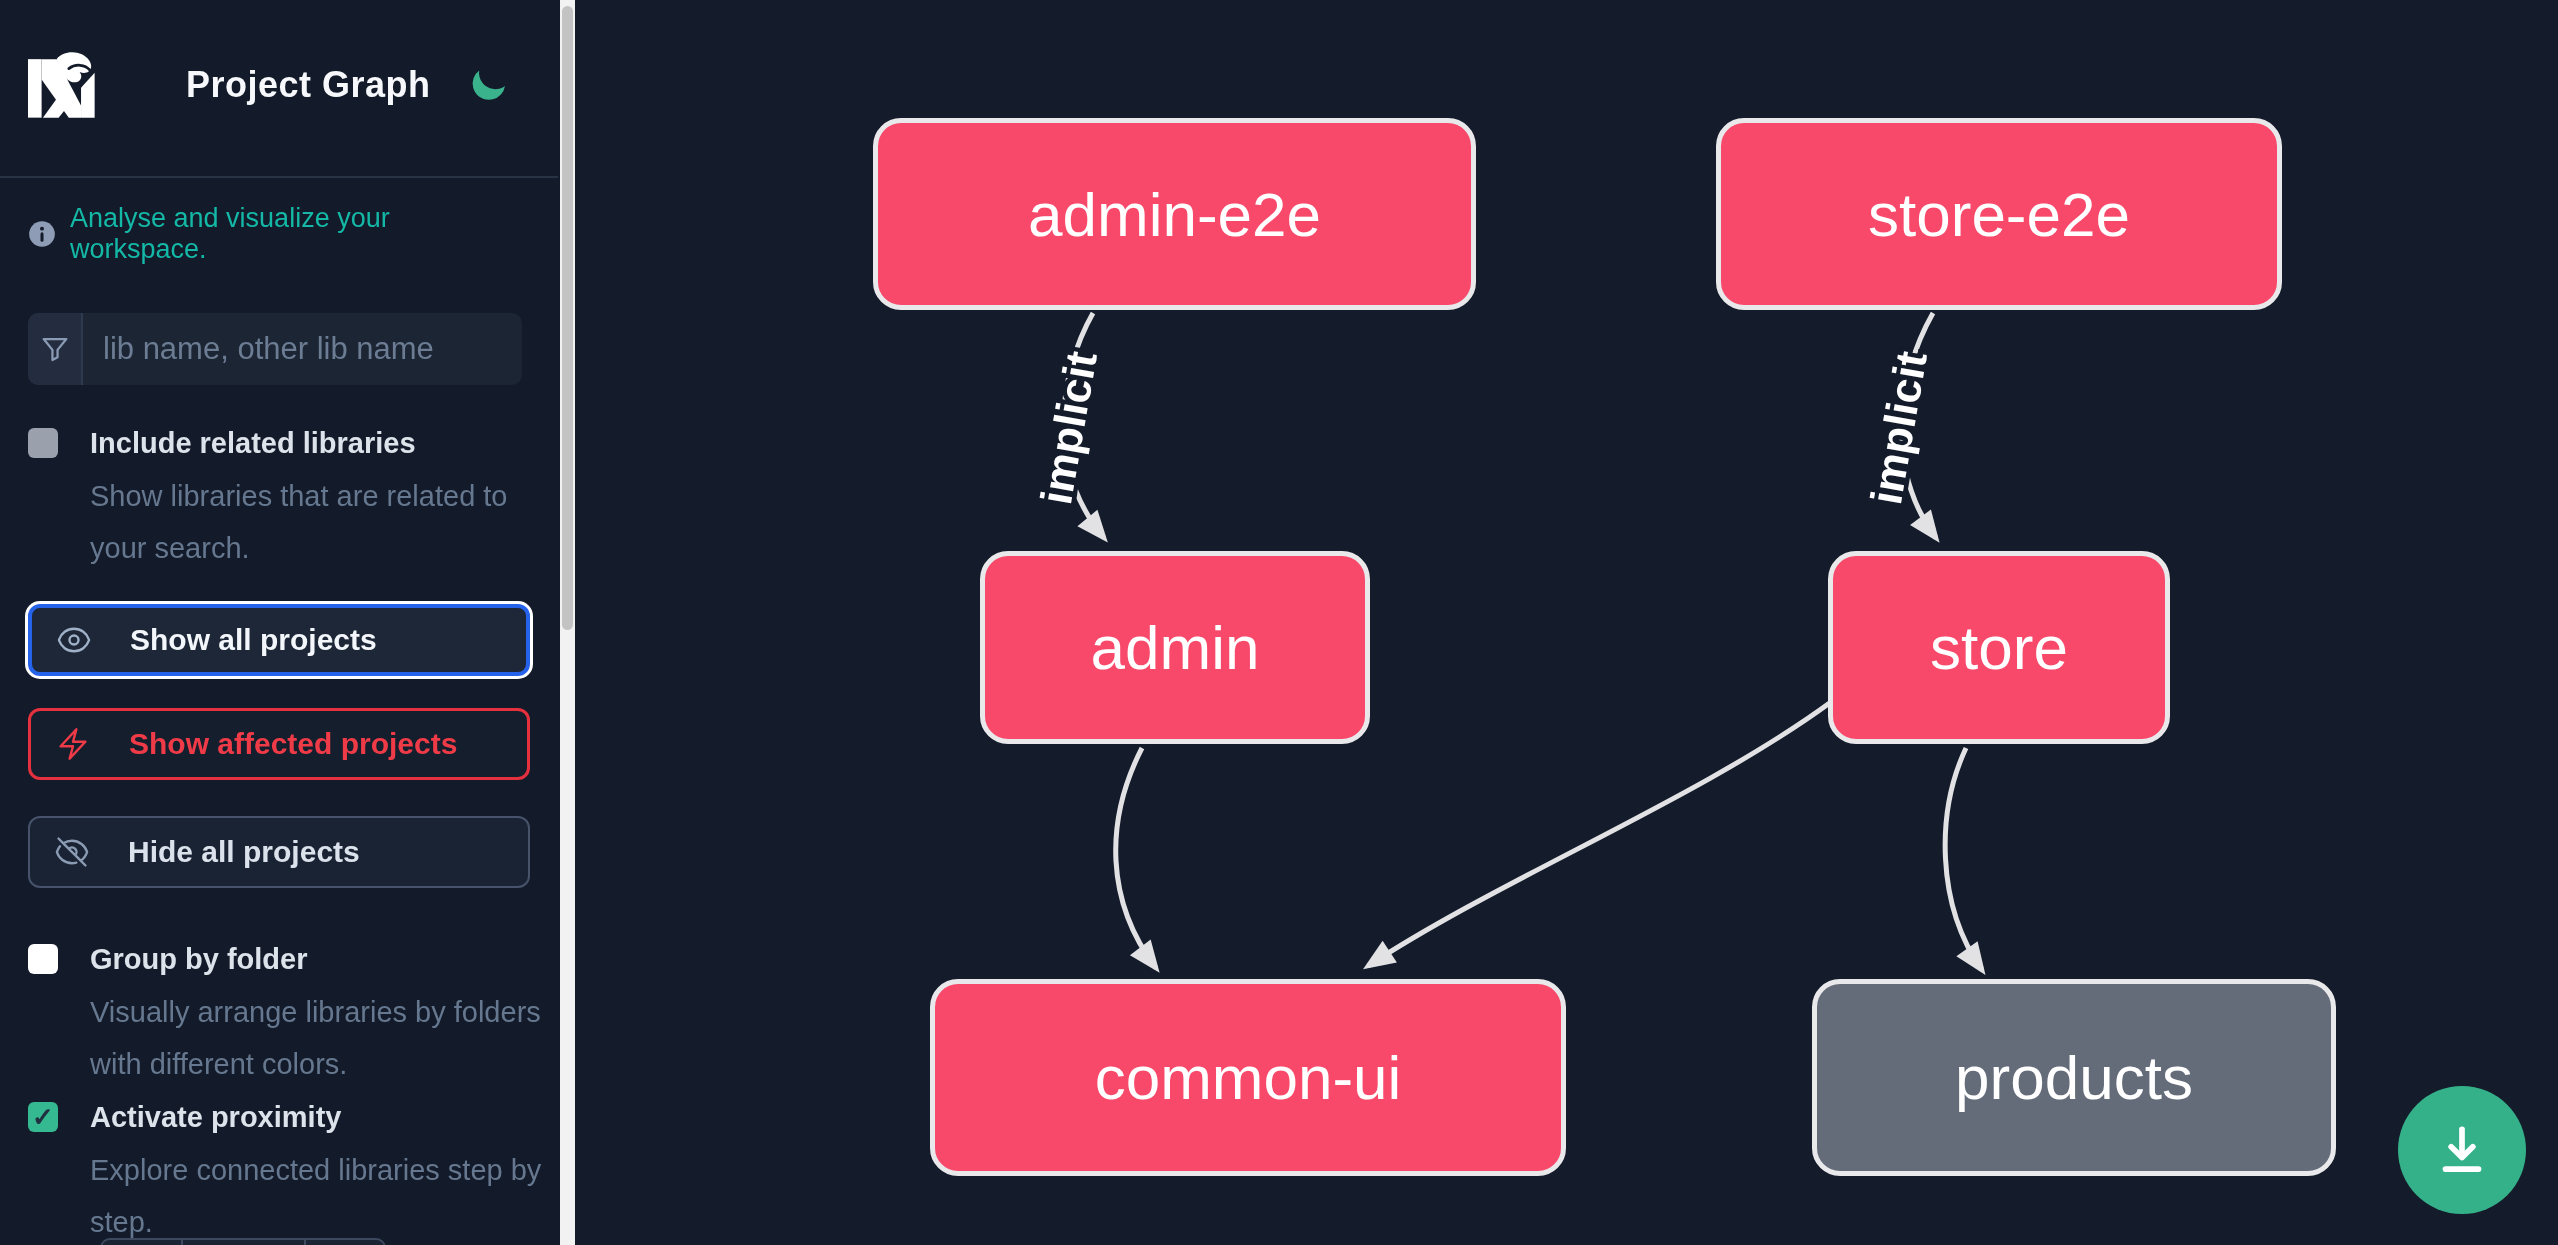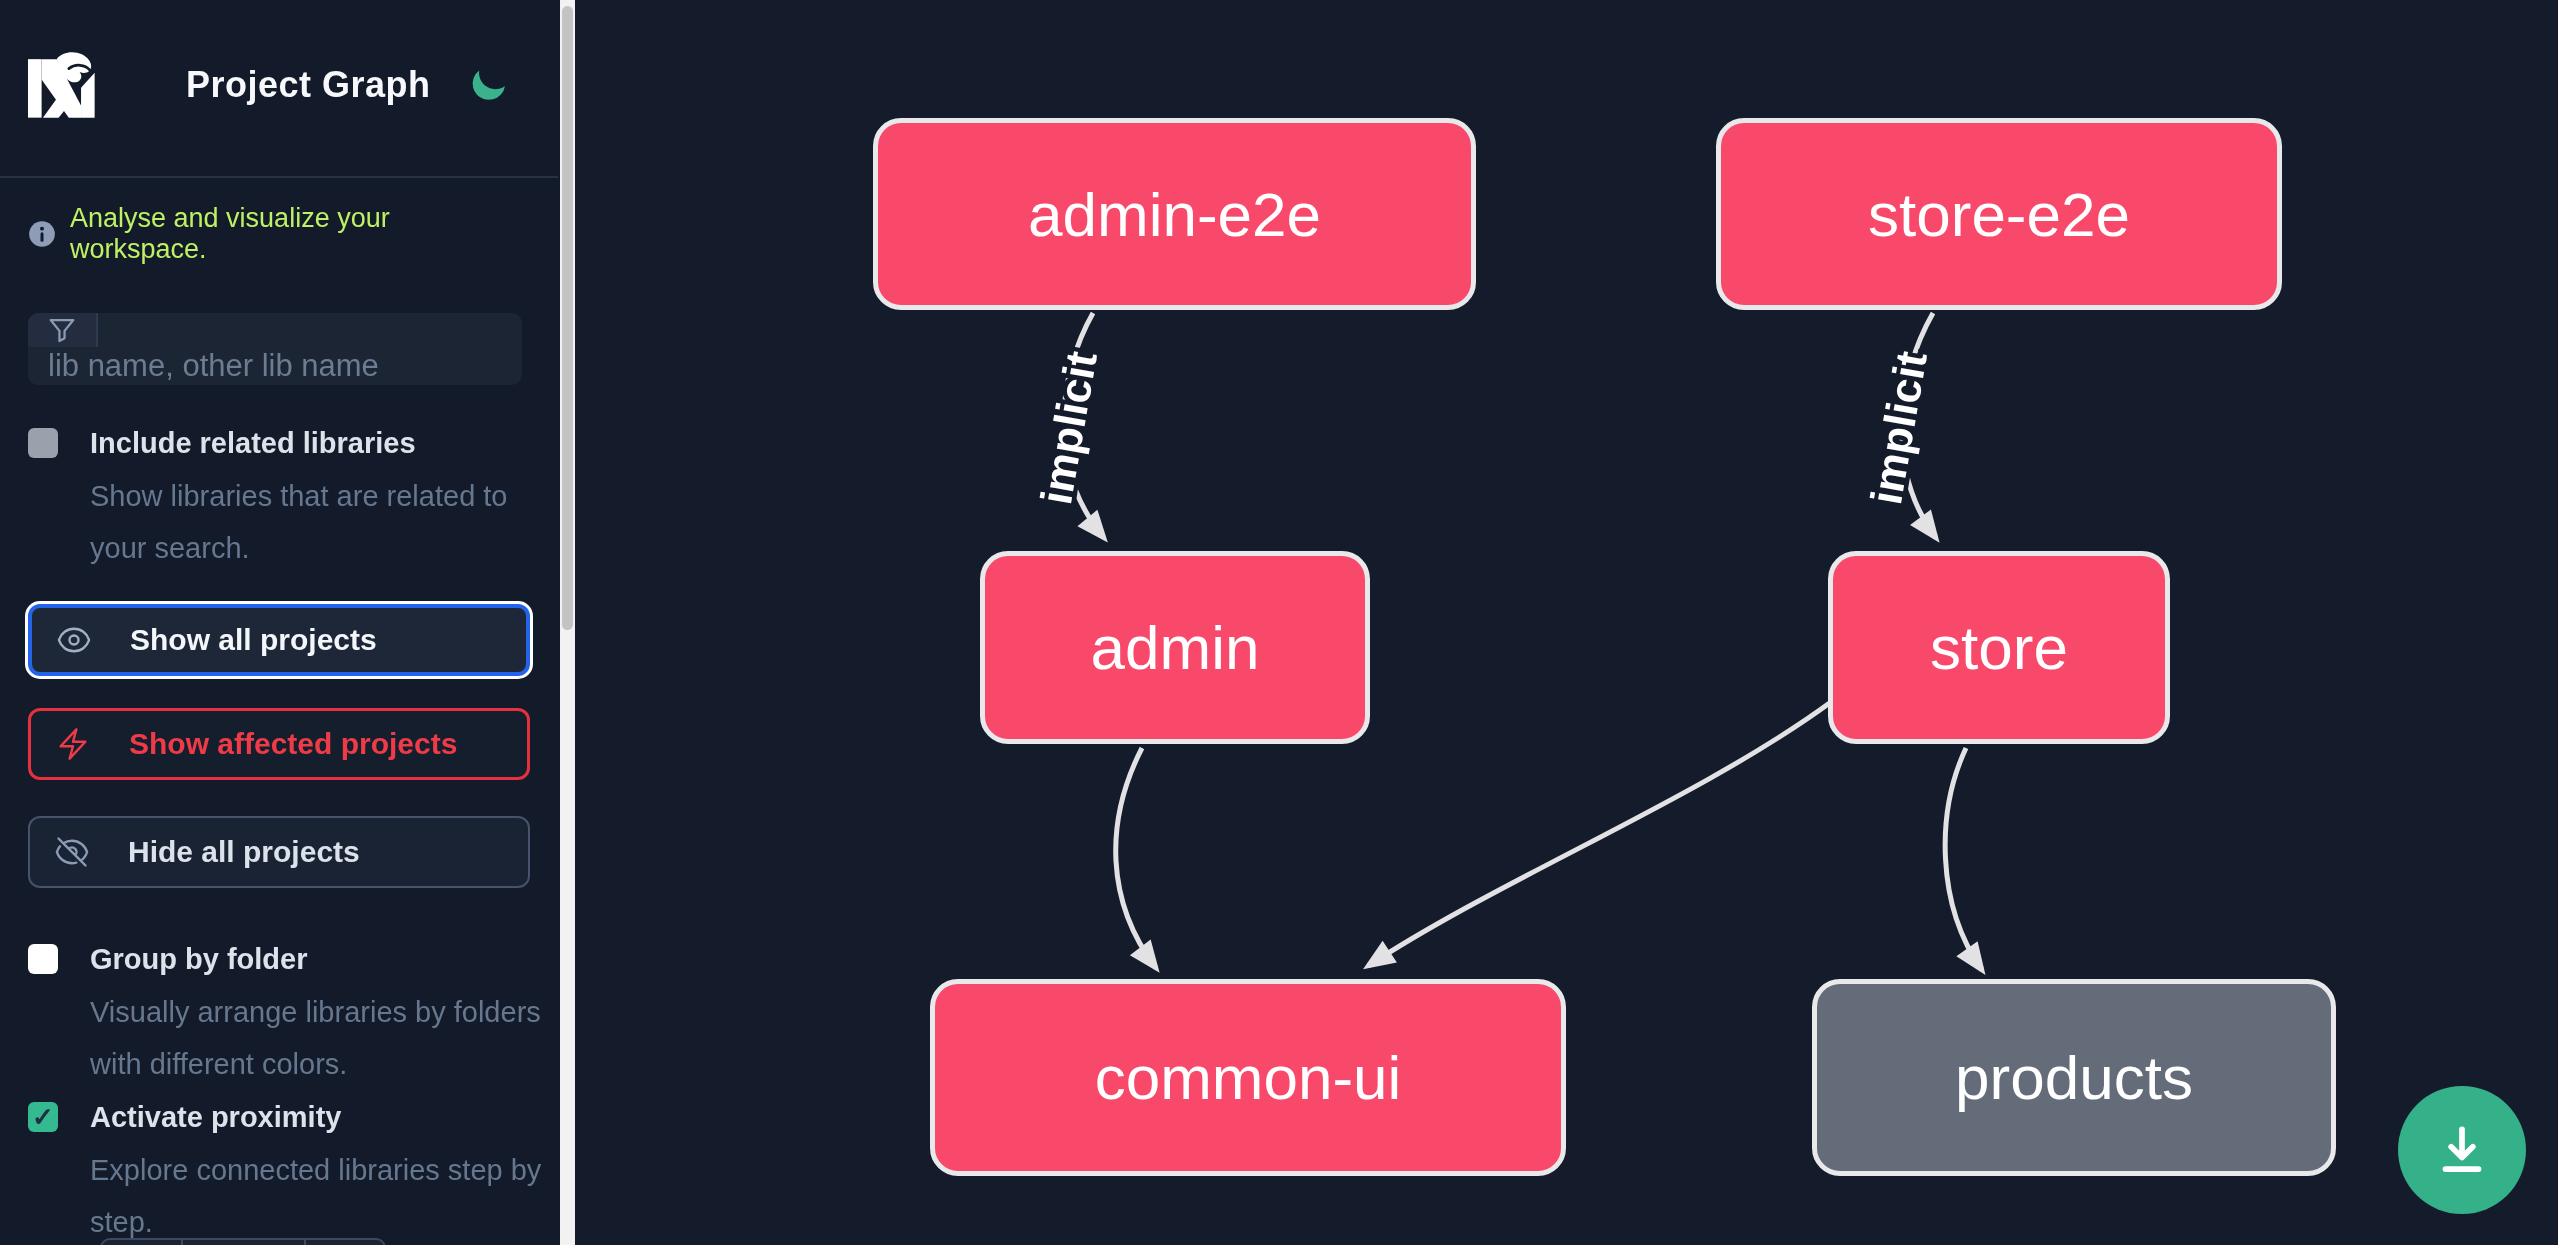--- a/index.html
+++ b/index.html
@@ -14,25 +14,25 @@
   .nx-logo { width:68px; height:66px; flex:0 0 auto; }
   .sb-title { color:#f6f8fb; font-size:36px; font-weight:700; margin-left:90px;
               letter-spacing:.5px; white-space:nowrap; }
   .moon-btn { margin-left:auto; margin-right:20px; width:40px; height:40px;
               background:none; border:none; cursor:pointer; }
   .sb-divider { position:absolute; left:0; top:176px; width:558px; height:2px;
                 background:#273245; }
   .sb-info { position:absolute; left:28px; top:203px; width:500px; display:flex;
              align-items:center; gap:14px; }
   .info-icon { width:28px; height:28px; flex:0 0 auto; }
-  .sb-info-text { color:#bef264; font-size:27px; }
+  .sb-info-text { color:#14b8a6; font-size:27px; }
 
   .searchbox { position:absolute; left:28px; top:313px; width:494px; height:72px;
                background:#1c2534; border-radius:10px; display:flex; align-items:stretch;
-               overflow:hidden;flex-direction:column; }
+               overflow:hidden; }
   .search-iconcell { width:70px; display:flex; align-items:center; justify-content:center;
                      background:#232d3f; border-right:2px solid #2e3a4f; }
   .searchbox input { flex:1; background:transparent; border:none; outline:none;
                      color:#dbe3ee; font-size:31px; padding:0 20px;
                      font-family:"Liberation Sans", sans-serif; }
   .searchbox input::placeholder { color:#6b7c93; }
 
   .cb-row { position:absolute; left:28px; width:500px; }
   .cb-box { position:absolute; left:0; top:0; width:30px; height:30px; border-radius:6px; }
   .cb-gray  { background:#9aa1ac; }

